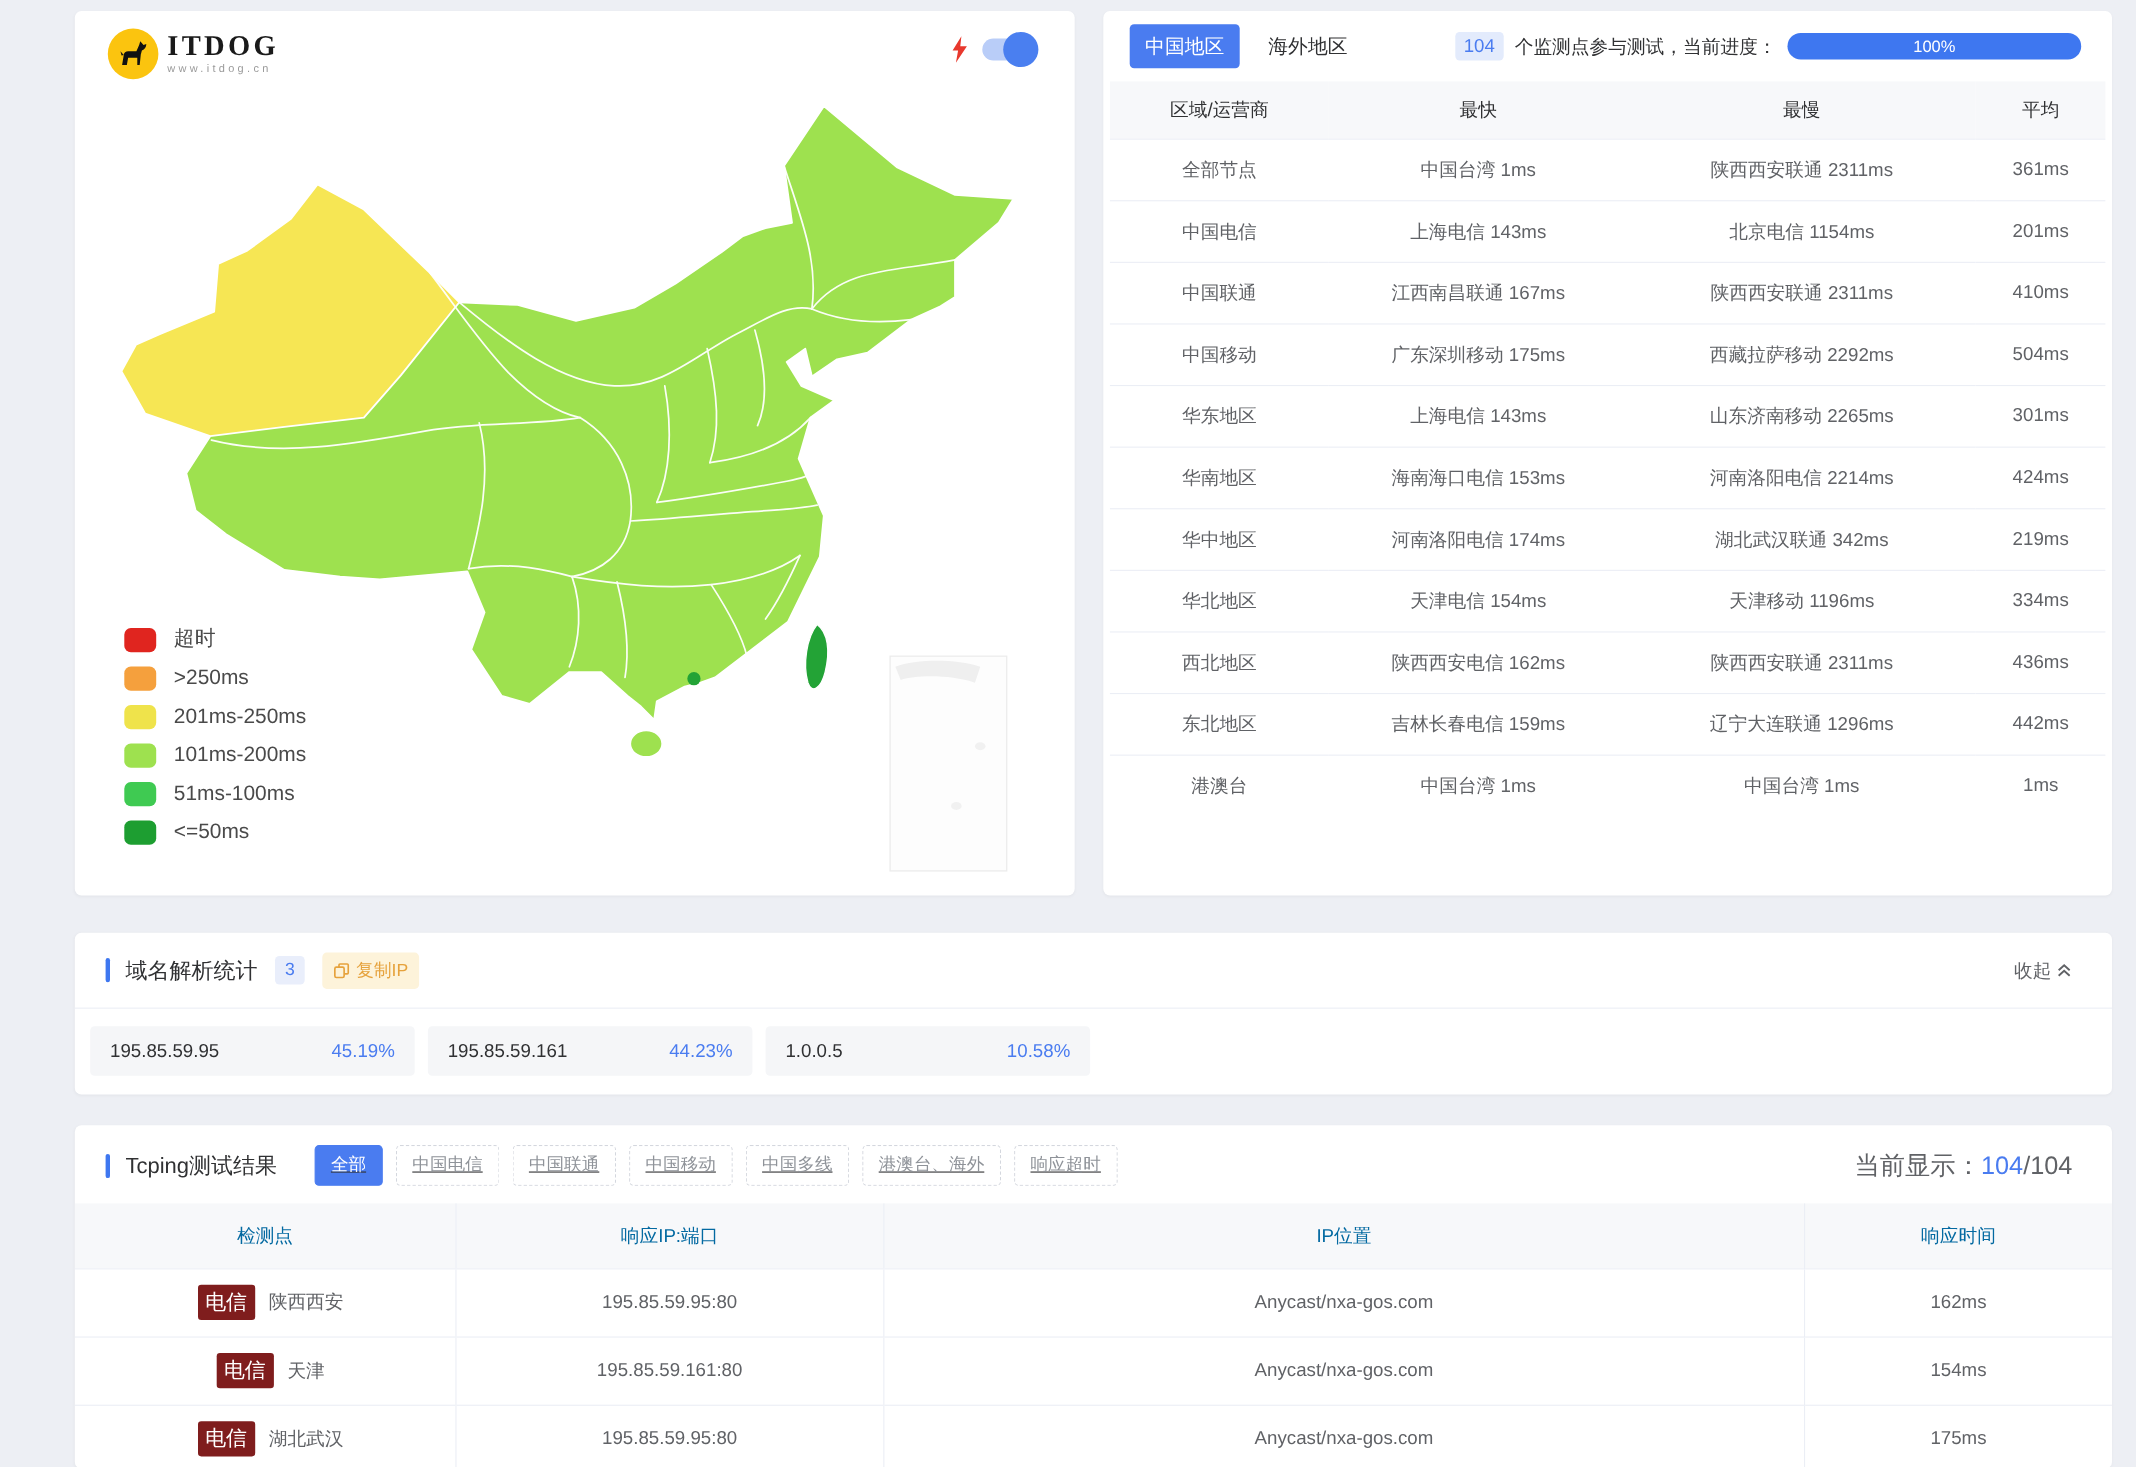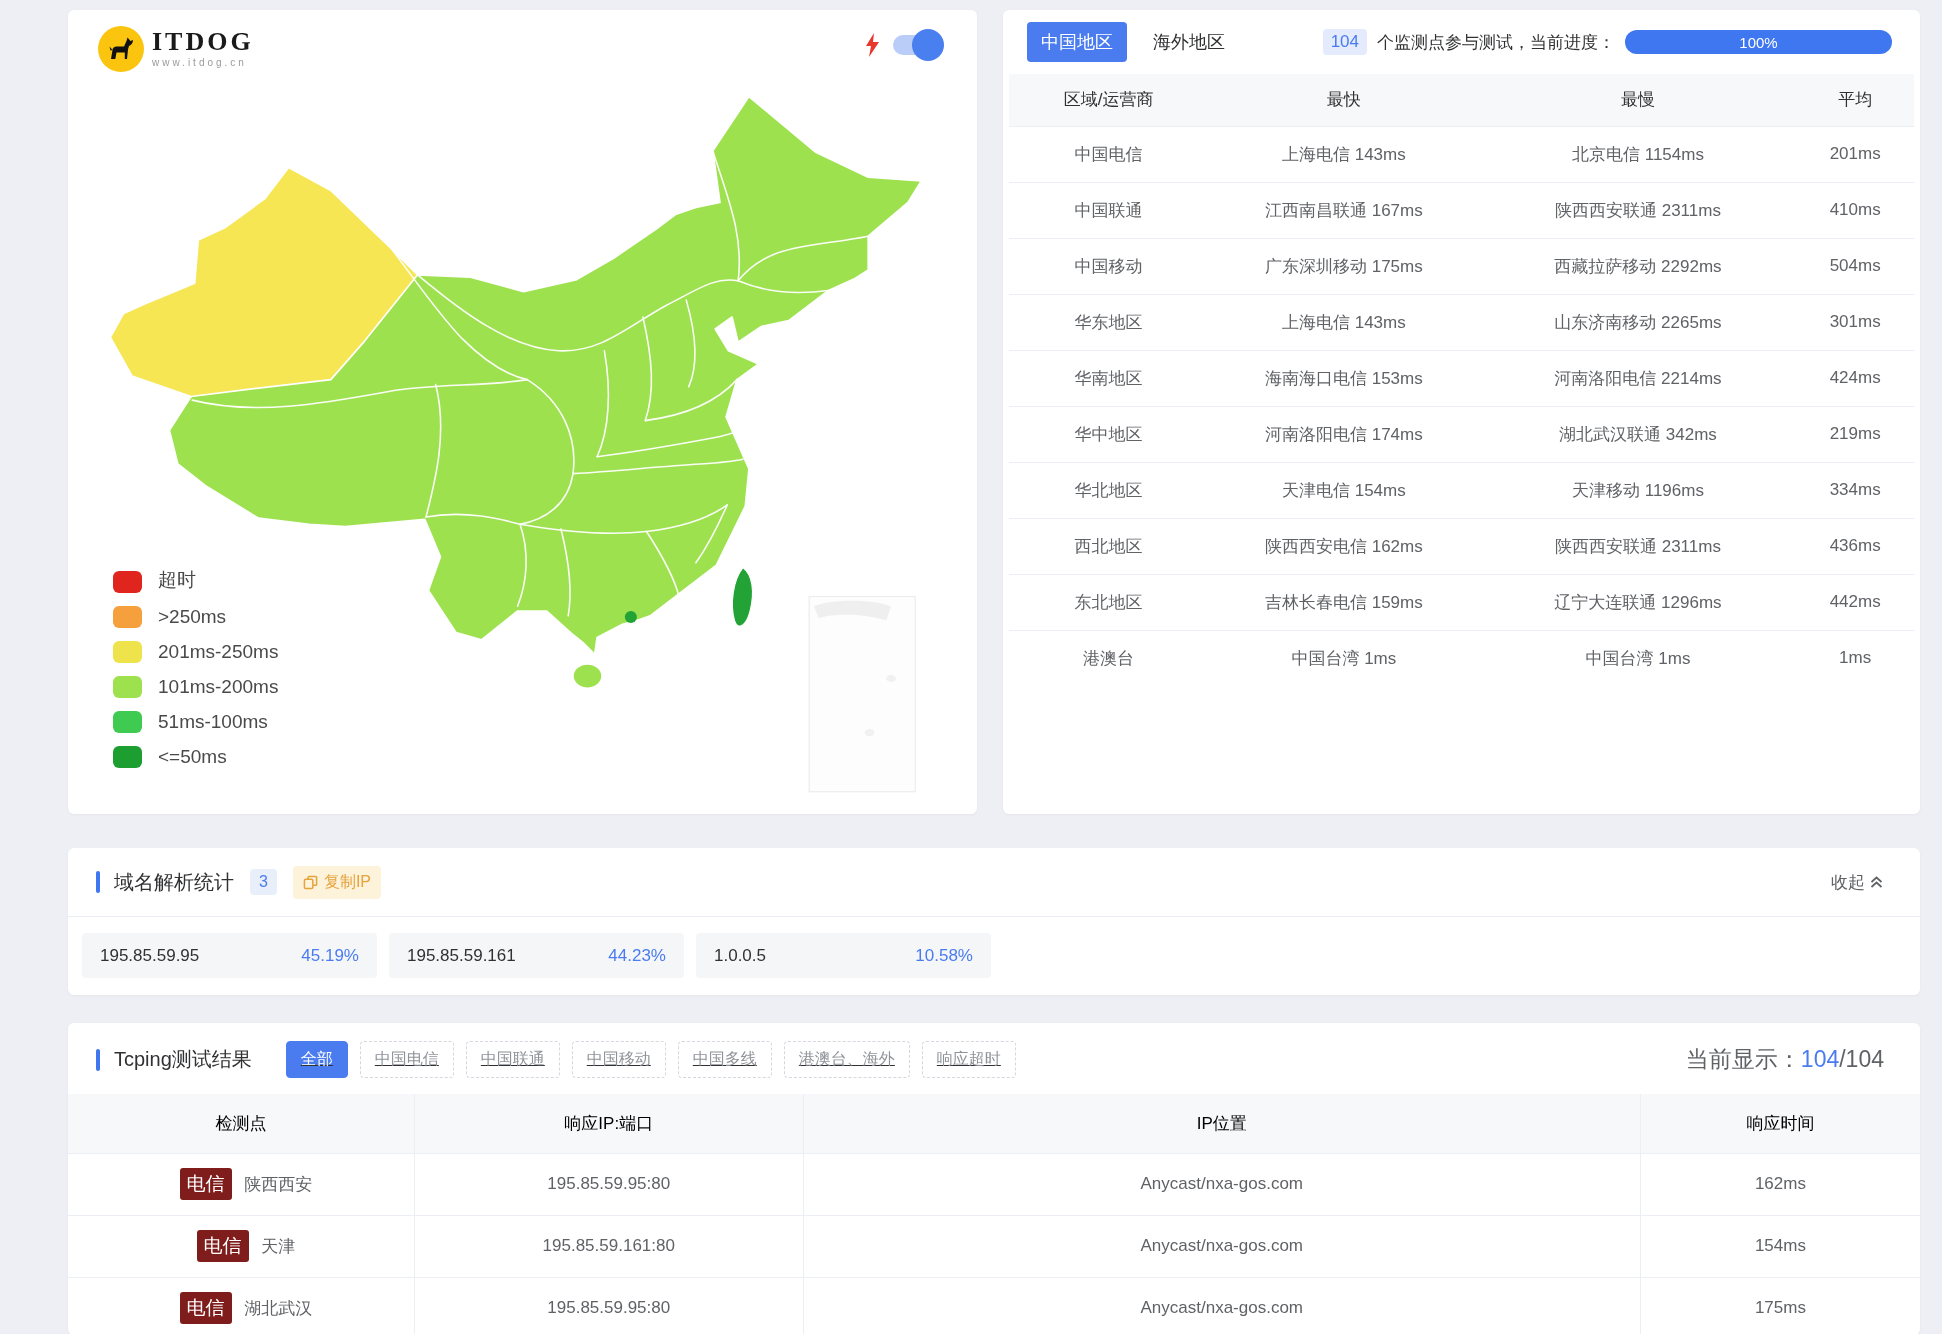--- a/index.html
+++ b/index.html
@@ -72,21 +72,21 @@
   
   .tcping-card { margin-top:28px; width:1852px; position:relative; overflow:hidden; height:312px; }
   .tcping-head { display:flex; align-items:center; padding:18px 36px 16px 28px; }
   .filters { display:flex; margin-left:34px;text-decoration:underline; }
   .filter-btn { border:1px dashed #d4d7de; color:#8f9399; background:#fff; font-size:16px; padding:7px 14px; border-radius:4px; margin-right:12px; cursor:pointer; white-space:nowrap; }
   .filter-btn.active { border:1px solid #4a7cf0; background:#4a7cf0; color:#fff; }
   .display-count { margin-left:auto; font-size:23px; color:#606266; white-space:nowrap; }
   .display-count .cur { color:#4a7cf0; }
 
   table.tcping { width:1852px; border-collapse:collapse; table-layout:fixed; }
-  table.tcping th { background:#f7f8fa; font-weight:normal; font-size:17px; color:#000000; height:59px; border-right:1px solid #ebeef5; }
+  table.tcping th { background:#f7f8fa; font-weight:normal; font-size:17px; color:#0369a1; height:59px; border-right:1px solid #ebeef5; }
   table.tcping th:last-child { border-right:none; }
   table.tcping td { font-size:17px; color:#606266; height:62px; text-align:center; border-top:1px solid #ebeef5; border-right:1px solid #ebeef5; }
   table.tcping td:last-child { border-right:none; }
   table.tcping th:nth-child(1), table.tcping td:nth-child(1){ width:18.7%; }
   table.tcping th:nth-child(2), table.tcping td:nth-child(2){ width:21.0%; }
   table.tcping th:nth-child(3), table.tcping td:nth-child(3){ width:45.2%; }
   table.tcping th:nth-child(4), table.tcping td:nth-child(4){ width:15.1%; }
   td.node-cell { text-align:left; padding-left:10px; }
   .carrier-badge { display:inline-block; background:#7f1d1d; color:#fff; font-size:19px; padding:3px 7px; border-radius:3px; margin-right:8px; vertical-align:middle; }
   .node-loc { vertical-align:middle; color:#606266; }
@@ -213,20 +213,26 @@
       <table class="stats">
         <thead>
             <tr id="stats-head">
               <th>区域/运营商</th>
               <th>最快</th>
               <th>最慢</th>
               <th>平均</th>
             </tr>
           </thead>
         <tbody id="stats-body">
+        <tr>
+          <td>全部节点</td>
+          <td>中国台湾 1ms</td>
+          <td>陕西西安联通 2311ms</td>
+          <td>361ms</td>
+        </tr>
 
         <tr>
           <td>中国电信</td>
           <td>上海电信 143ms</td>
           <td>北京电信 1154ms</td>
           <td>201ms</td>
         </tr>
 
         <tr>
           <td>中国联通</td>

